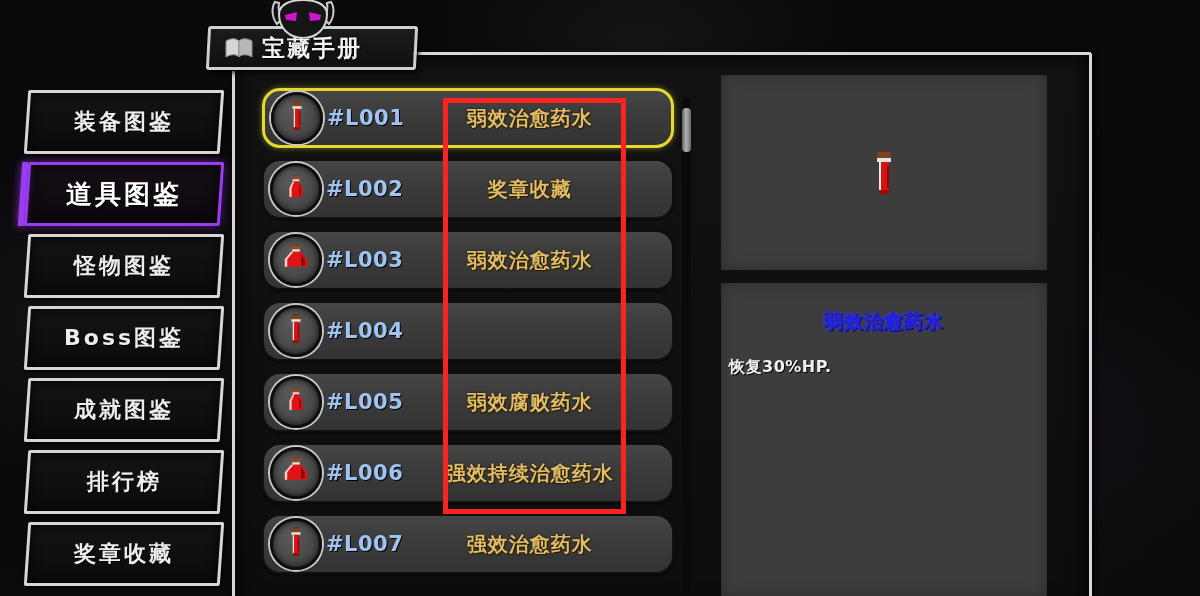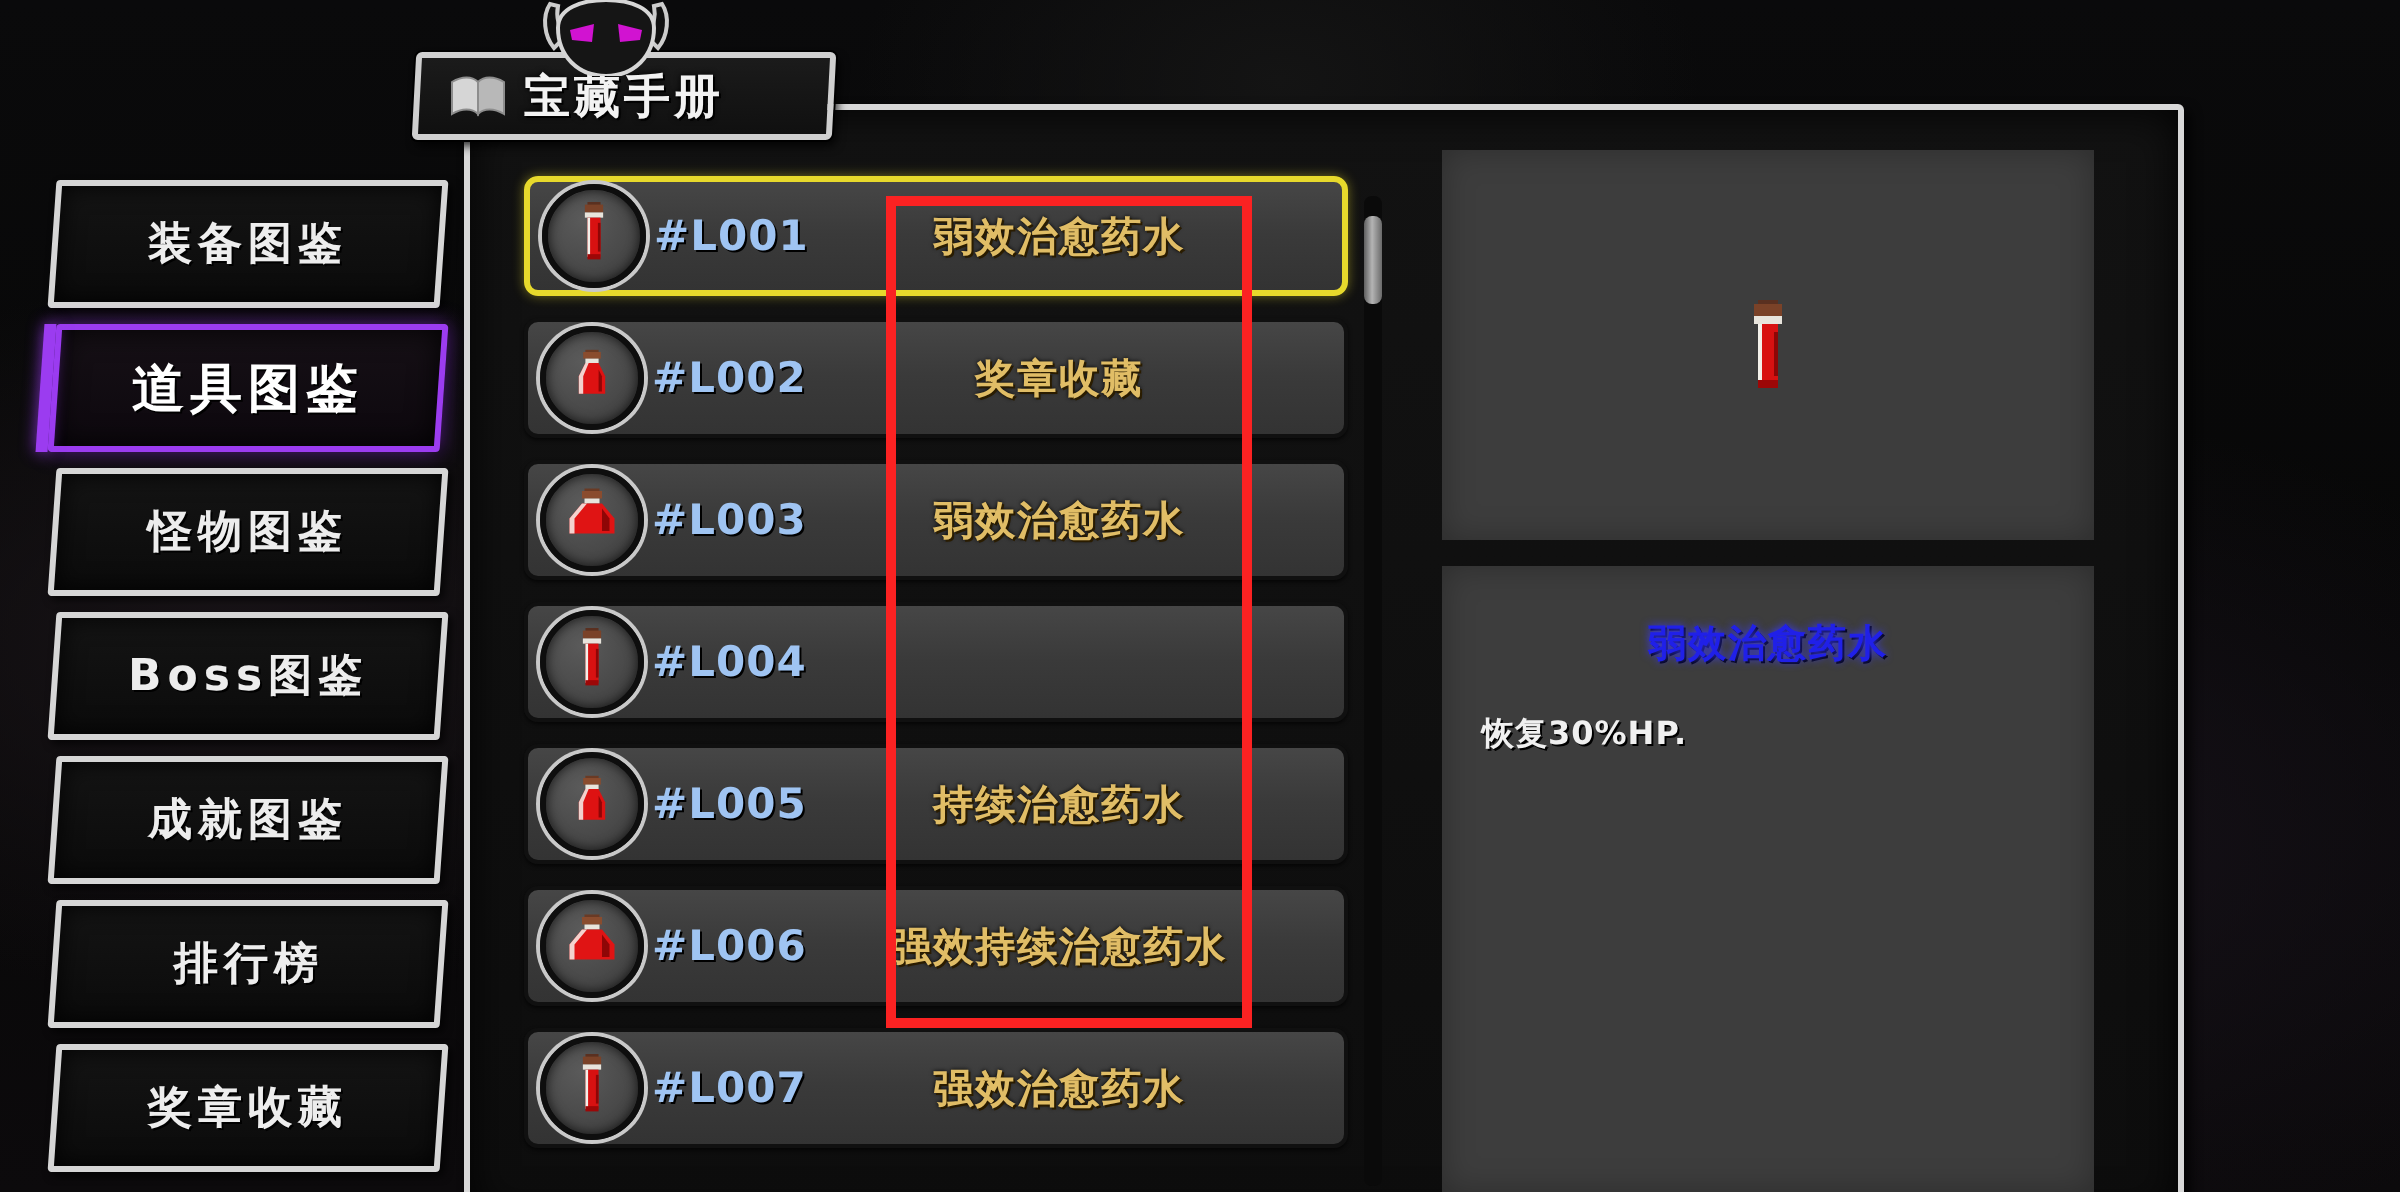--- a/index.html
+++ b/index.html
@@ -78,21 +78,21 @@
     box-shadow:inset 0 0 22px rgba(0,0,0,.9), 3px 3px 6px rgba(0,0,0,.8);
     z-index:3;
   }
 
   
   #list-area{ position:absolute; left:262px; top:88px; width:412px; height:512px; z-index:5; }
   .row{
     position:relative; height:60px; margin-bottom:11px;
     background:linear-gradient(180deg,#464646 0%,#3a3a3a 48%,#333 100%);
     border:2px solid #101010;
-    border-radius:7px;
+    border-radius:18px;
     display:flex; align-items:center;
     box-shadow:0 1px 2px rgba(0,0,0,.7);
   }
   .row.sel{
     border:3px solid #e7d92c;
     box-shadow:0 0 6px rgba(231,217,44,.45);
   }
   .ico-wrap{ position:relative; width:56px; height:56px; margin-left:4px; flex:none; }
   .ico-ring{
     position:absolute; inset:2px; border-radius:50%;
@@ -134,21 +134,21 @@
     position:absolute; left:721px; top:283px; width:326px; height:313px;
     background:#3d3d3d; z-index:5;
     box-shadow:inset 0 0 16px rgba(0,0,0,.28);
   }
   #detail-title{
     margin-top:26px; text-align:center;
     color:#2020e8; font-size:19px; font-weight:bold; letter-spacing:1px;
     text-shadow:0 0 4px #3a3aff, 1px 1px 0 #000;
   }
   #detail-desc{
-    margin:22px 0 0 20px;
+    margin:22px 0 0 8px;
     color:#f0f0f0; font-size:16px; font-weight:bold; letter-spacing:.5px;
     text-shadow:1px 1px 0 #000;
   }
 
   
   .annot{ position:absolute; border:5px solid #fb2222; z-index:9; pointer-events:none; }
   #annot-main{ left:443px; top:98px; width:183px; height:416px; }
 </style>
 </head>
 <body>
@@ -265,21 +265,21 @@
         <div class="ico-pot"><svg width="26.400000000000002" height="26.400000000000002" viewBox="0 0 24 24">
             <rect x="9" y="1" width="6" height="4" fill="#6a3a24"></rect>
             <rect x="8" y="2" width="8" height="3" fill="#8a4c2e"></rect>
             <rect x="9" y="5" width="6" height="2" fill="#e8e4dc"></rect>
             <path d="M9 7 L15 7 L18 13 L18 21 L6 21 L6 13 Z" fill="#de1212"></path>
             <path d="M9 7 L10.5 7 L8 13 L8 21 L6 21 L6 13 Z" fill="#f6f3ee" opacity=".85"></path>
             <path d="M15 10 L16.5 13 L16.5 20 L15 20 Z" fill="#8e0606"></path>
           </svg></div>
       </div>
       <span class="row-id">#L005</span>
-      <span class="row-name">持续治愈药水</span>
+      <span class="row-name">弱效腐败药水</span>
     </div>
     <div class="row">
       <div class="ico-wrap">
         <div class="ico-ring"></div>
         <div class="ico-pot"><svg width="30" height="30" viewBox="0 0 24 24">
             <rect x="9" y="1" width="6" height="4" fill="#6a3a24"></rect>
             <rect x="8" y="2" width="8" height="3" fill="#8a4c2e"></rect>
             <rect x="9" y="5" width="6" height="2" fill="#e8e4dc"></rect>
             <path d="M8 7 L16 7 L21 13 L21 19 L3 19 L3 13 Z" fill="#e01414"></path>
             <path d="M8 7 L10 7 L5 13 L5 19 L3 19 L3 13 Z" fill="#f6f3ee" opacity=".85"></path>

